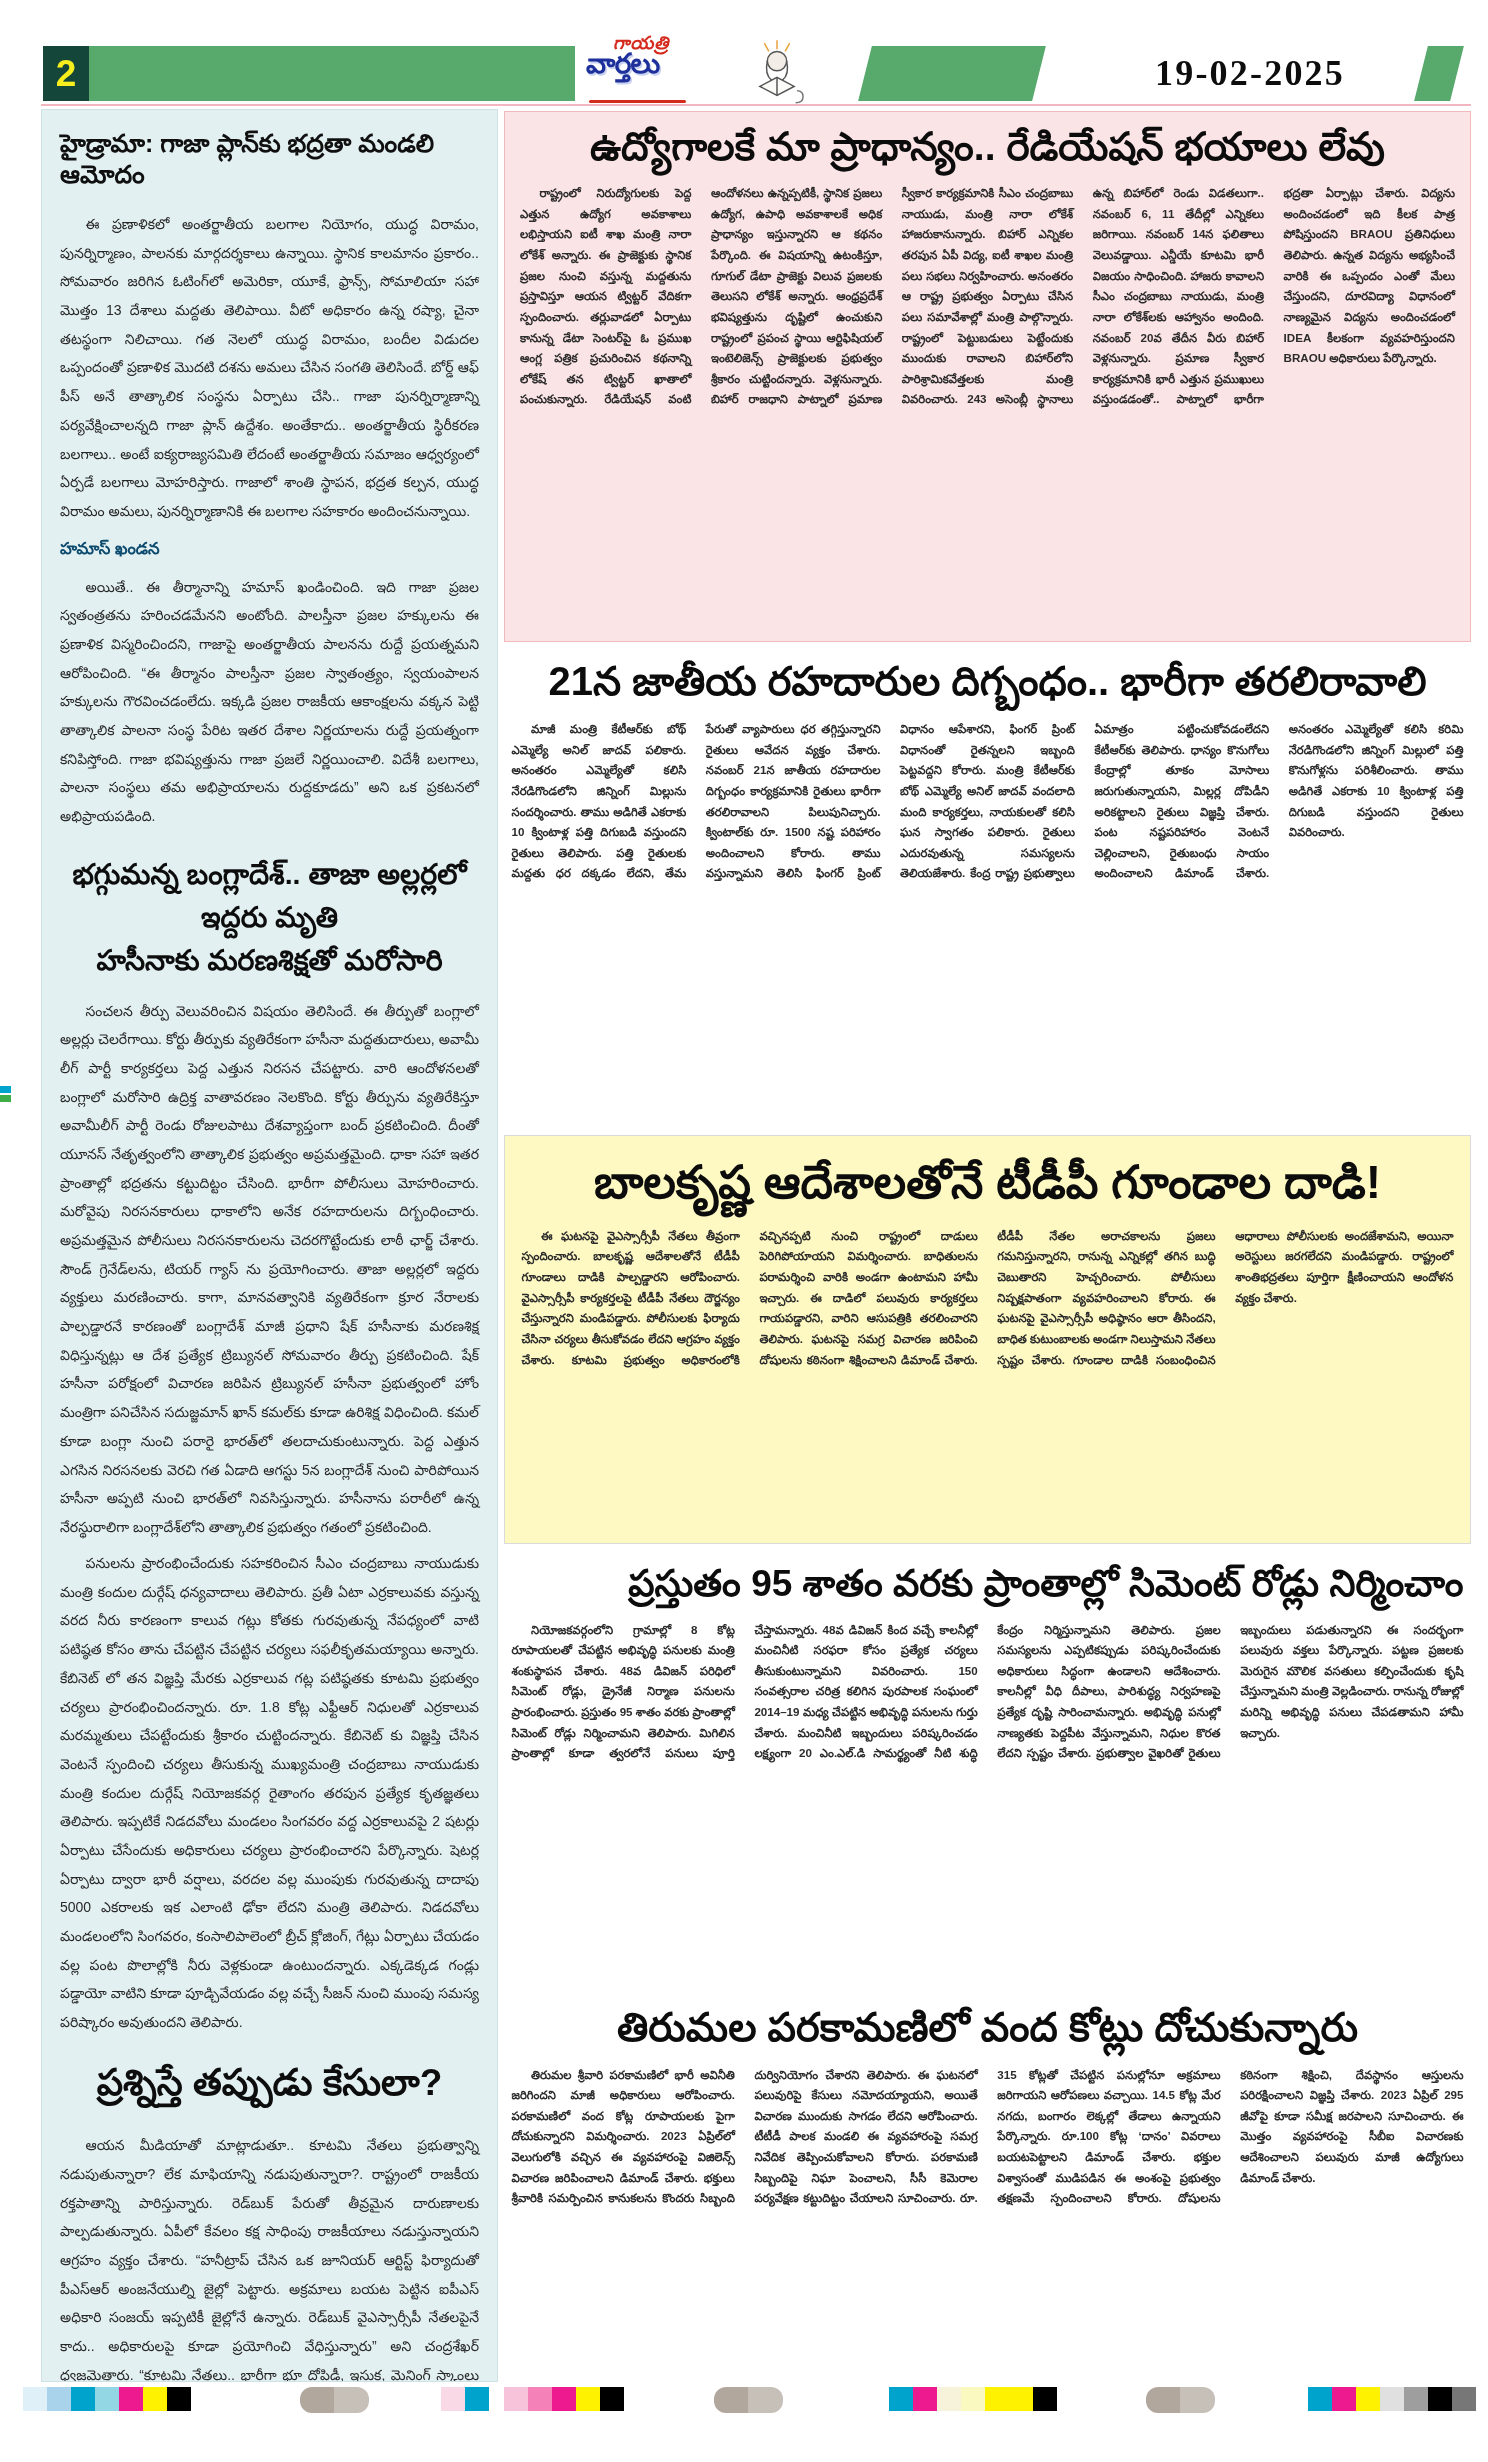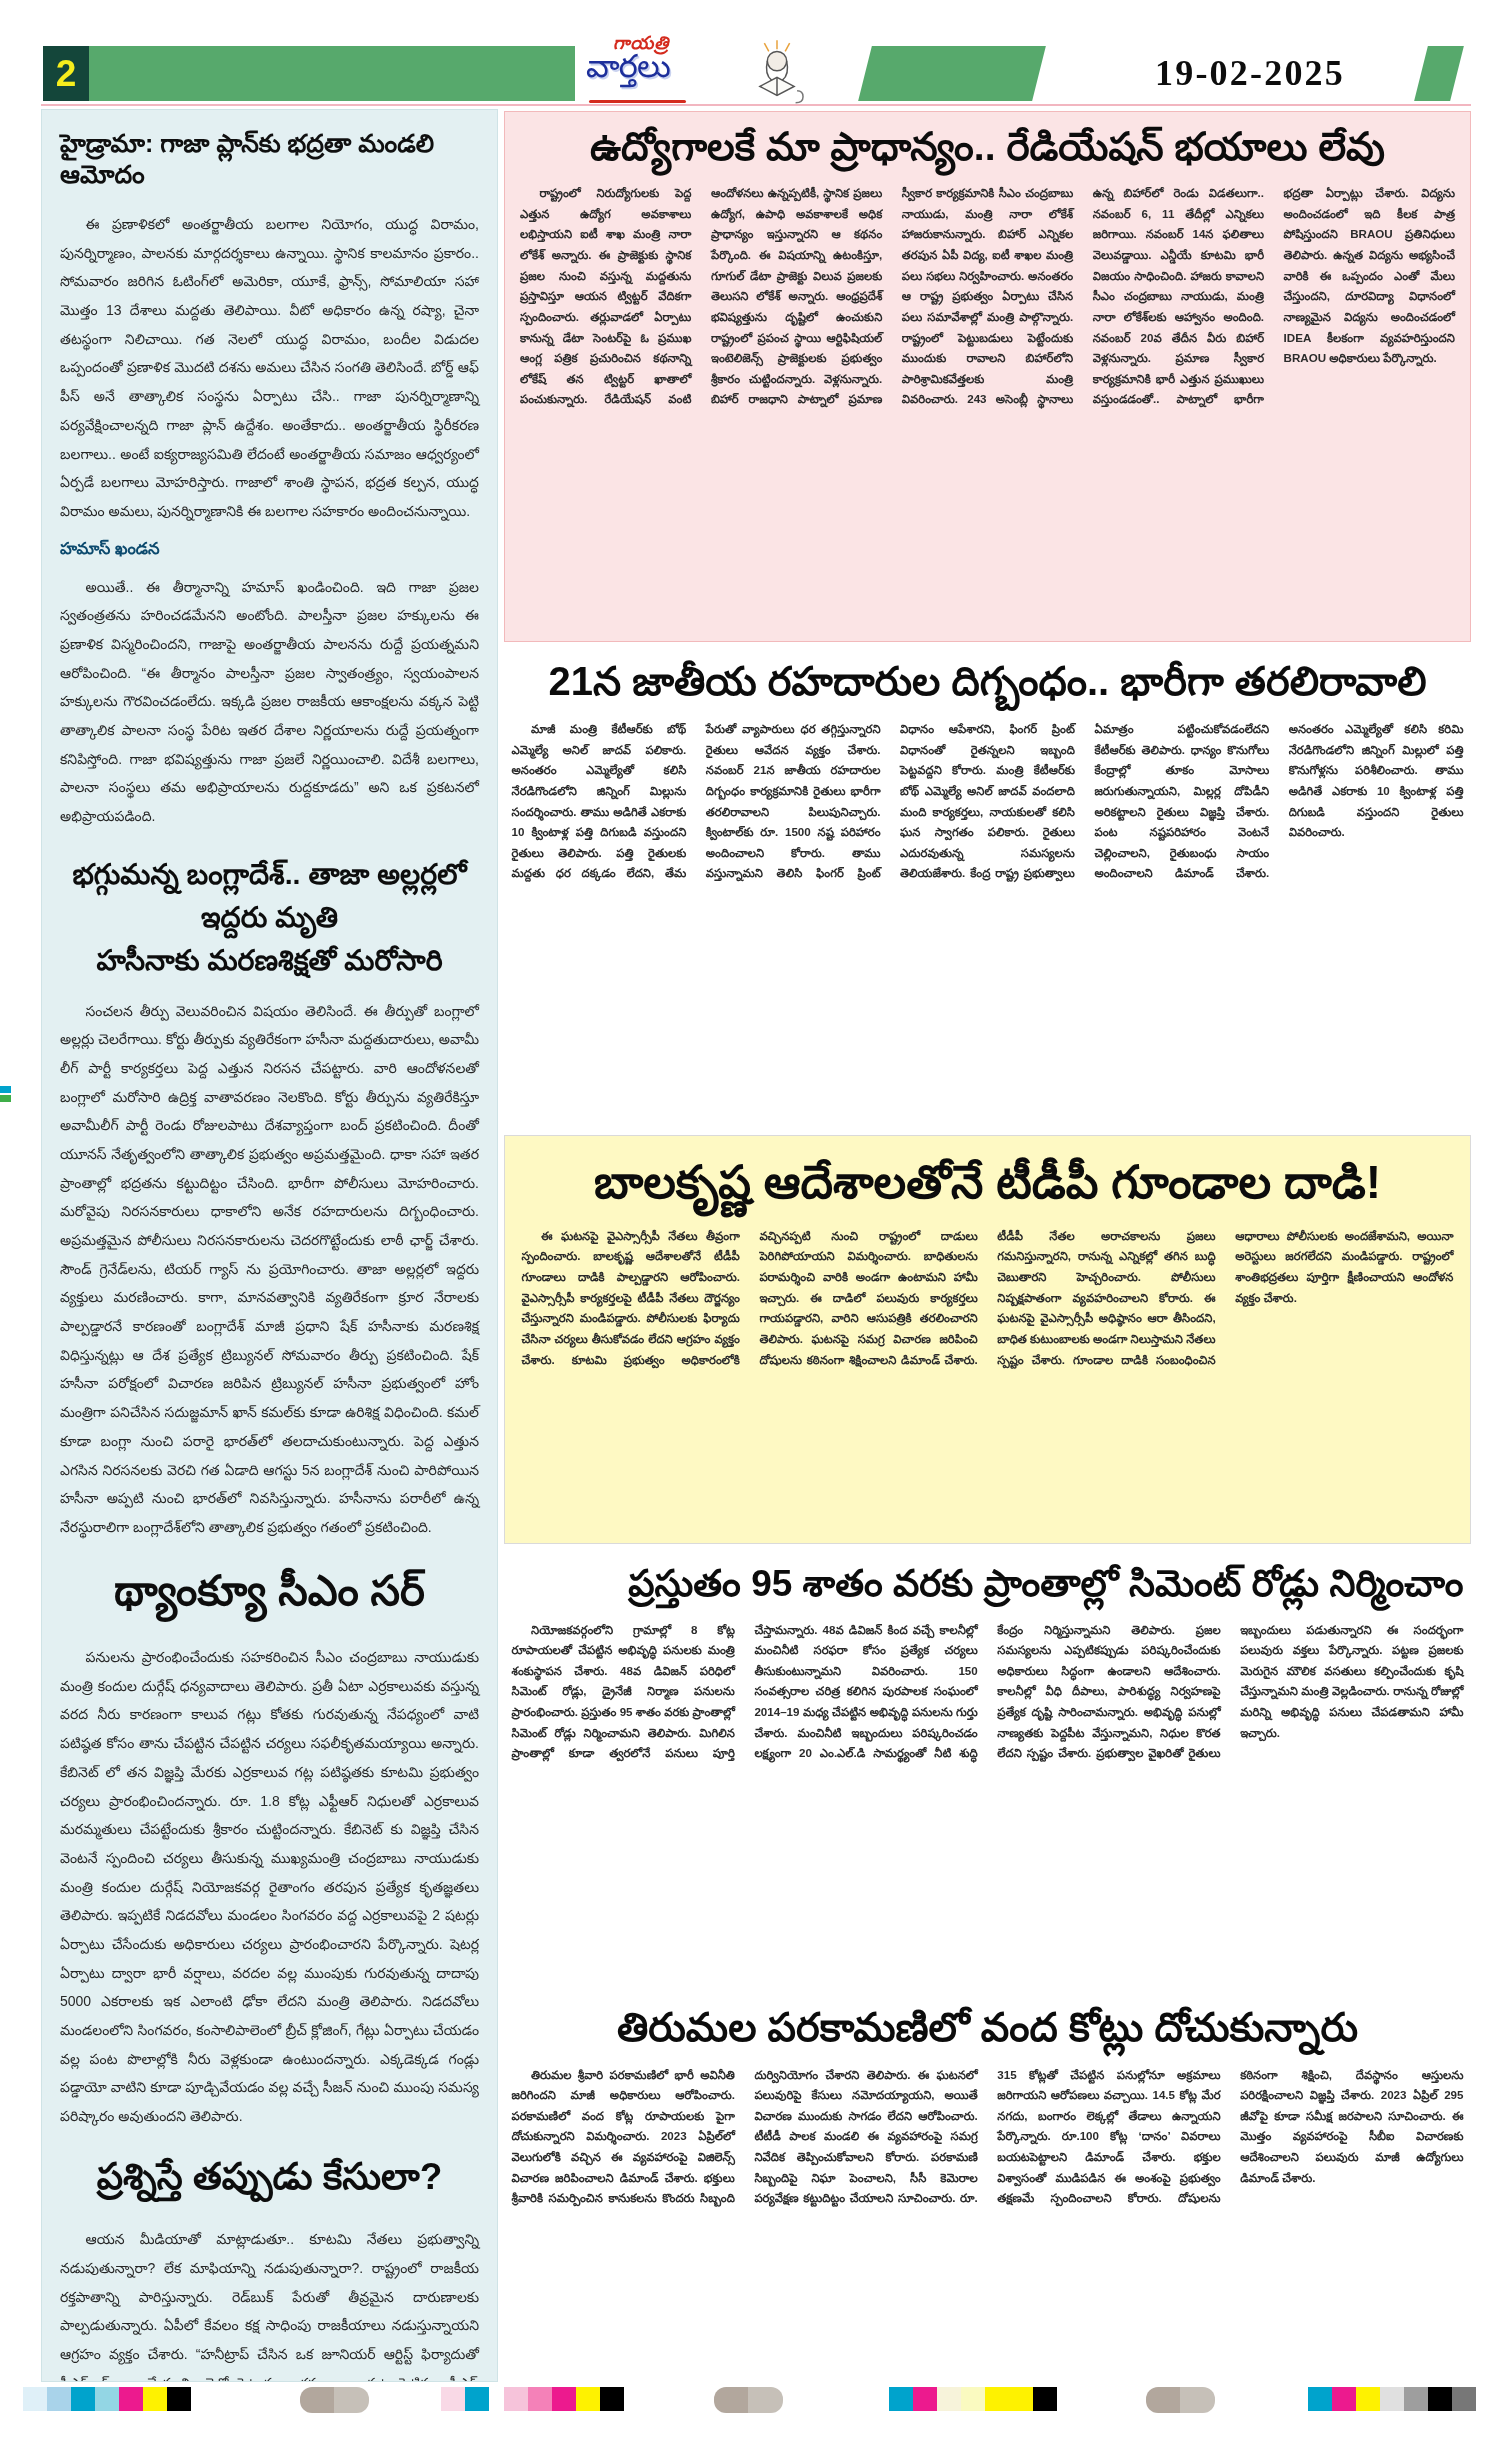--- a/index.html
+++ b/index.html
@@ -8,21 +8,21 @@
 
   
   .header-band{position:absolute;left:43px;top:46px;height:55px;width:1428px;}
   .pagenum-box{position:absolute;left:0;top:0;width:46px;height:55px;background:#14463a;
                display:flex;align-items:center;justify-content:center;}
   .pagenum{color:#f6ee1d;font-size:37px;font-weight:bold;line-height:1;}
   .green-bar{position:absolute;left:46px;top:0;width:486px;height:55px;background:#57a96c;}
   .masthead{position:absolute;left:543px;top:-10.5px;width:225px;height:72px;}
   .masthead-top{position:absolute;left:27px;top:-3px;color:#d42b1e;font-size:18px;font-weight:bold;
                 font-family:"Liberation Serif",serif;font-style:italic;letter-spacing:0.7px;}
-  .masthead-title{position:absolute;left:0px;top:12px;color:#1d2f9b;font-size:32px;font-weight:normal;
+  .masthead-title{position:absolute;left:0px;top:12px;color:#1d2f9b;font-size:28px;font-weight:bold;
                   letter-spacing:-0.7px;text-shadow:1.5px 1.5px 0 #c9d2ef;}
   .masthead-underline{position:absolute;left:3px;top:64px;width:97px;height:3px;background:#d42b1e;border-radius:1.5px;}
   .masthead-art{position:absolute;left:159px;top:1.5px;}
   .green-para1{position:absolute;left:822px;top:0;width:174px;height:55px;background:#57a96c;
                transform:skewX(-14deg);}
   .date-slab{position:absolute;left:1042px;top:6px;width:330px;text-align:center;
              font-family:"Liberation Serif",serif;font-weight:bold;font-size:36px;color:#0d0d0d;
              letter-spacing:2.2px;}
   .green-para2{position:absolute;left:1378px;top:0;width:36px;height:55px;background:#57a96c;
                transform:skewX(-14deg);}
@@ -108,21 +108,20 @@
     </div>
 
     <div class="lc-head-center">
       <div>భగ్గుమన్న బంగ్లాదేశ్.. తాజా అల్లర్లలో ఇద్దరు మృతి</div>
       <div>హసీనాకు మరణశిక్షతో మరోసారి</div>
     </div>
     <div class="lc-body">
       <p>సంచలన తీర్పు వెలువరించిన విషయం తెలిసిందే. ఈ తీర్పుతో బంగ్లాలో అల్లర్లు చెలరేగాయి. కోర్టు తీర్పుకు వ్యతిరేకంగా హసీనా మద్దతుదారులు, అవామీ లీగ్ పార్టీ కార్యకర్తలు పెద్ద ఎత్తున నిరసన చేపట్టారు. వారి ఆందోళనలతో బంగ్లాలో మరోసారి ఉద్రిక్త వాతావరణం నెలకొంది. కోర్టు తీర్పును వ్యతిరేకిస్తూ అవామీలీగ్ పార్టీ రెండు రోజులపాటు దేశవ్యాప్తంగా బంద్ ప్రకటించింది. దీంతో యూనస్ నేతృత్వంలోని తాత్కాలిక ప్రభుత్వం అప్రమత్తమైంది. ధాకా సహా ఇతర ప్రాంతాల్లో భద్రతను కట్టుదిట్టం చేసింది. భారీగా పోలీసులు మోహరించారు. మరోవైపు నిరసనకారులు ధాకాలోని అనేక రహదారులను దిగ్బంధించారు. అప్రమత్తమైన పోలీసులు నిరసనకారులను చెదరగొట్టేందుకు లాఠీ ఛార్జ్ చేశారు. సౌండ్ గ్రెనేడ్‌లను, టియర్ గ్యాస్ ను ప్రయోగించారు. తాజా అల్లర్లలో ఇద్దరు వ్యక్తులు మరణించారు. కాగా, మానవత్వానికి వ్యతిరేకంగా క్రూర నేరాలకు పాల్పడ్డారనే కారణంతో బంగ్లాదేశ్ మాజీ ప్రధాని షేక్ హసీనాకు మరణశిక్ష విధిస్తున్నట్లు ఆ దేశ ప్రత్యేక ట్రిబ్యునల్ సోమవారం తీర్పు ప్రకటించింది. షేక్ హసీనా పరోక్షంలో విచారణ జరిపిన ట్రిబ్యునల్ హసీనా ప్రభుత్వంలో హోం మంత్రిగా పనిచేసిన సదుజ్జమాన్ ఖాన్ కమల్‌కు కూడా ఉరిశిక్ష విధించింది. కమల్ కూడా బంగ్లా నుంచి పరారై భారత్‌లో తలదాచుకుంటున్నారు. పెద్ద ఎత్తున ఎగసిన నిరసనలకు వెరచి గత ఏడాది ఆగస్టు 5న బంగ్లాదేశ్ నుంచి పారిపోయిన హసీనా అప్పటి నుంచి భారత్‌లో నివసిస్తున్నారు. హసీనాను పరారీలో ఉన్న నేరస్థురాలిగా బంగ్లాదేశ్‌లోని తాత్కాలిక ప్రభుత్వం గతంలో ప్రకటించింది.</p>
     </div>
 
-    <div class="lc-head-big">థ్యాంక్యూ సీఎం సర్</div>
     <div class="lc-body">
       <p>పనులను ప్రారంభించేందుకు సహకరించిన సీఎం చంద్రబాబు నాయుడుకు మంత్రి కందుల దుర్గేష్ ధన్యవాదాలు తెలిపారు. ప్రతీ ఏటా ఎర్రకాలువకు వస్తున్న వరద నీరు కారణంగా కాలువ గట్లు కోతకు గురవుతున్న నేపధ్యంలో వాటి పటిష్ఠత కోసం తాను చేపట్టిన చేపట్టిన చర్యలు సఫలీకృతమయ్యాయి అన్నారు. కేబినెట్ లో తన విజ్ఞప్తి మేరకు ఎర్రకాలువ గట్ల పటిష్ఠతకు కూటమి ప్రభుత్వం చర్యలు ప్రారంభించిందన్నారు. రూ. 1.8 కోట్ల ఎఫ్టీఆర్ నిధులతో ఎర్రకాలువ మరమ్మతులు చేపట్టేందుకు శ్రీకారం చుట్టిందన్నారు. కేబినెట్ కు విజ్ఞప్తి చేసిన వెంటనే స్పందించి చర్యలు తీసుకున్న ముఖ్యమంత్రి చంద్రబాబు నాయుడుకు మంత్రి కందుల దుర్గేష్ నియోజకవర్గ రైతాంగం తరపున ప్రత్యేక కృతజ్ఞతలు తెలిపారు. ఇప్పటికే నిడదవోలు మండలం సింగవరం వద్ద ఎర్రకాలువపై 2 షటర్లు ఏర్పాటు చేసేందుకు అధికారులు చర్యలు ప్రారంభించారని పేర్కొన్నారు. షెటర్ల ఏర్పాటు ద్వారా భారీ వర్షాలు, వరదల వల్ల ముంపుకు గురవుతున్న దాదాపు 5000 ఎకరాలకు ఇక ఎలాంటి ఢోకా లేదని మంత్రి తెలిపారు. నిడదవోలు మండలంలోని సింగవరం, కంసాలిపాలెంలో బ్రీచ్ క్లోజింగ్, గేట్లు ఏర్పాటు చేయడం వల్ల పంట పొలాల్లోకి నీరు వెళ్లకుండా ఉంటుందన్నారు. ఎక్కడెక్కడ గండ్లు పడ్డాయో వాటిని కూడా పూడ్చివేయడం వల్ల వచ్చే సీజన్ నుంచి ముంపు సమస్య పరిష్కారం అవుతుందని తెలిపారు.</p>
     </div>
 
     <div class="lc-head-big" style="font-size:37px;">ప్రశ్నిస్తే తప్పుడు కేసులా?</div>
     <div class="lc-body">
       <p>ఆయన మీడియాతో మాట్లాడుతూ.. కూటమి నేతలు ప్రభుత్వాన్ని నడుపుతున్నారా? లేక మాఫియాన్ని నడుపుతున్నారా?. రాష్ట్రంలో రాజకీయ రక్తపాతాన్ని పారిస్తున్నారు. రెడ్‌బుక్ పేరుతో తీవ్రమైన దారుణాలకు పాల్పడుతున్నారు. ఏపీలో కేవలం కక్ష సాధింపు రాజకీయాలు నడుస్తున్నాయని ఆగ్రహం వ్యక్తం చేశారు. “హనీట్రాప్ చేసిన ఒక జూనియర్ ఆర్టిస్ట్ ఫిర్యాదుతో పీఎస్ఆర్ అంజనేయుల్ని జైల్లో పెట్టారు. అక్రమాలు బయట పెట్టిన ఐపీఎస్ అధికారి సంజయ్ ఇప్పటికీ జైల్లోనే ఉన్నారు. రెడ్‌బుక్ వైఎస్సార్సీపీ నేతలపైనే కాదు.. అధికారులపై కూడా ప్రయోగించి వేధిస్తున్నారు” అని చంద్రశేఖర్ ధ్వజమెత్తారు. “కూటమి నేతలు.. భారీగా భూ దోపిడీ, ఇసుక, మైనింగ్ స్కాంలు చేస్తున్నారు. అదేమని ప్రశ్నిస్తే కేసులు పెట్టి బెదిరిస్తున్నారు. ఏపీలో ఉంది డబుల్ ఇంజిన్ సర్కార్ కాదు.. ట్రబుల్ ఇంజిన్ సర్కార్. కూటమి పాలనలో రాష్ట్రంలో అన్ని అక్రమ వ్యాపారాలు జరుగుతున్నాయి. కూటమి నేతలు ప్రైవేటీకరణ పేరుతో దోపిడీ చేస్తున్నారు. కూటమి నేతల దోపిడీని వైఎస్సార్సీపీ బయటపెడుతోంది. కూటమి నేతలు టీటీడీ మాజీ ఏవీఎస్వో సతీష్‌ను మానసికంగా వేధించారు. సతీష్ మరణానికి కూటమి ప్రభుత్వమే కారణం. సతీష్ మృతిపై ఎల్లో మీడియా కట్టుకథలు చెబుతోంది.</p>
     </div>
 
   </div>

